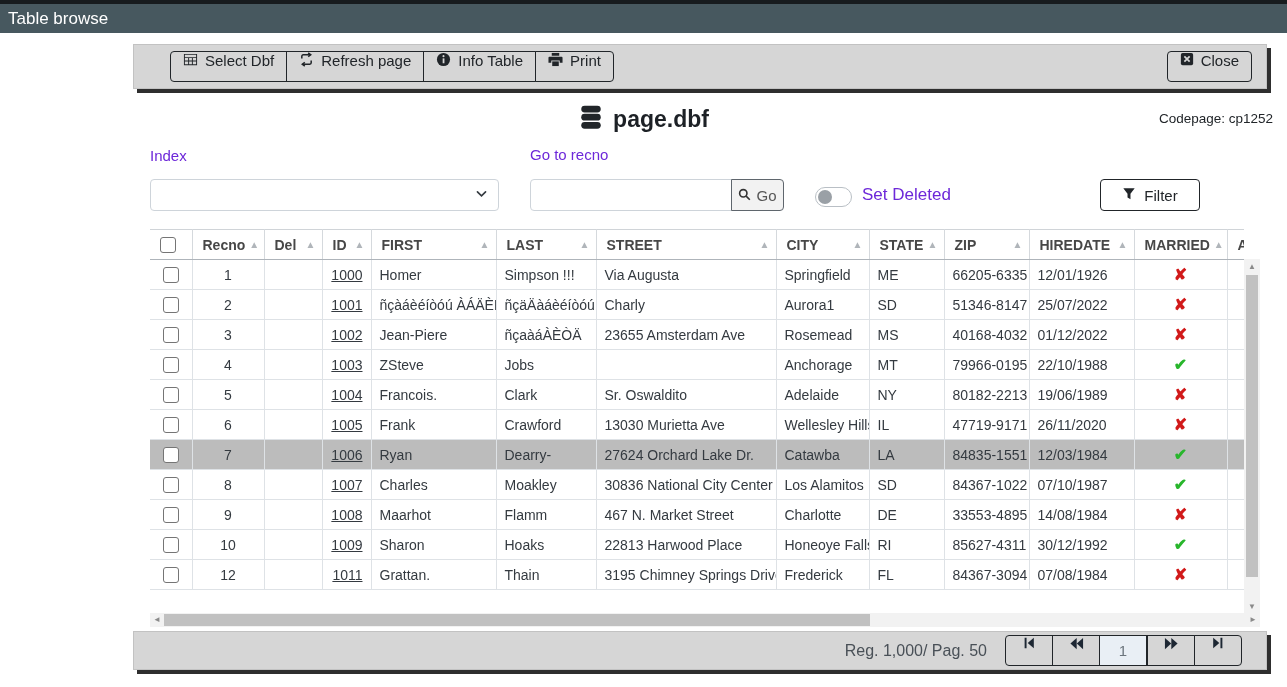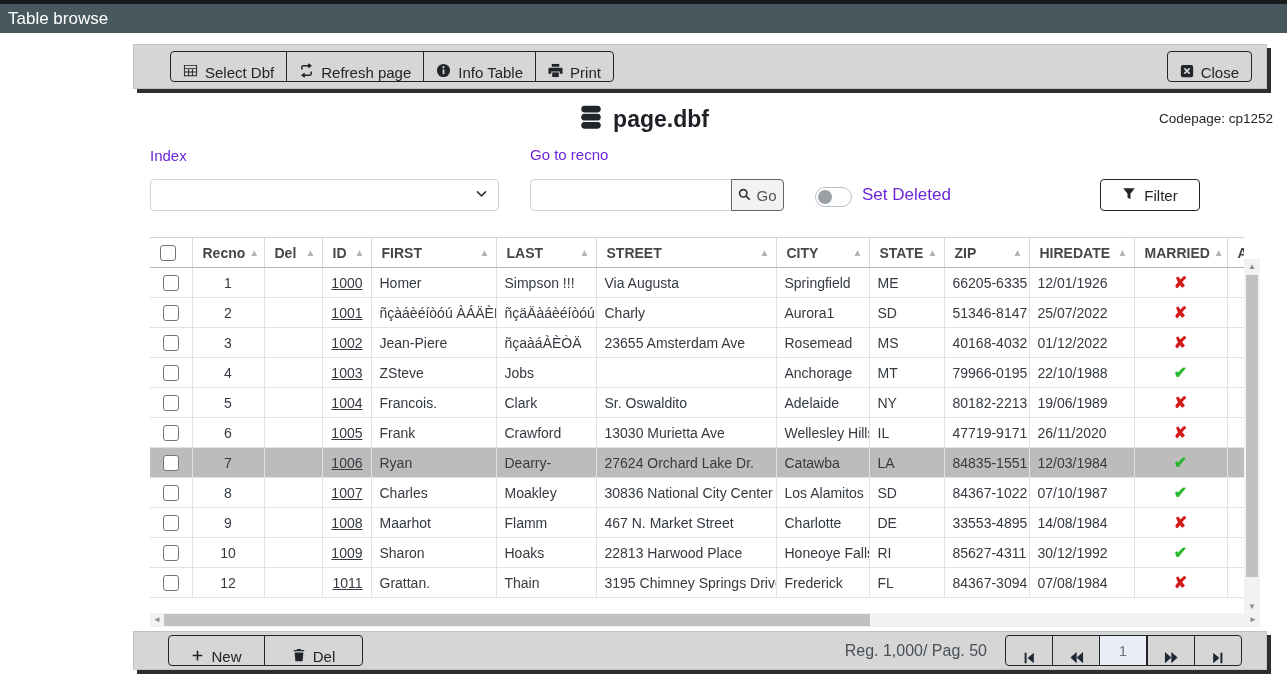--- a/index.html
+++ b/index.html
@@ -10,21 +10,21 @@
   .top-strip { position:absolute; left:0; top:0; width:1287px; height:4px; background:#171b1e; }
   .titlebar { position:absolute; left:0; top:4px; width:1287px; height:29px; background:#47585f;
     color:#fff; font-size:17px; display:flex; align-items:center; padding-left:8px; }
 
   
   .panel { position:absolute; background:#d6d6d6; border:1px solid #c2c2c2;
     box-shadow:4px 4px 0 0 #2e2e2e; display:flex; align-items:center; }
   .toolbar-panel { left:133px; top:44px; width:1134px; height:45px; padding:0 14px 0 36px; }
   .footer-panel  { left:133px; top:631px; width:1134px; height:39px; padding:0 24px 0 34px; }
 
-  .btn { display:inline-flex; align-items:flex-end; justify-content:center; gap:7px;
+  .btn { display:inline-flex; align-items:flex-start; justify-content:center; gap:7px;
     height:31px; padding:0 12px; background:#d6d6d6; border:1px solid #212529;
     font-size:15px; color:#212529; cursor:pointer; white-space:nowrap; }
   .btn svg { flex:0 0 auto; }
   .btn-group { display:flex; }
   .btn-group .btn + .btn { margin-left:-1px; }
   .btn-group .btn:first-child { border-radius:4px 0 0 4px; }
   .btn-group .btn:last-child  { border-radius:0 4px 4px 0; }
   .btn-single { border-radius:4px; }
   .spacer { flex:1; }
 
@@ -51,21 +51,21 @@
     background:#fff; border:1px solid #b9bfc5; cursor:pointer; }
   .switch .knob { position:absolute; left:2px; top:2px; width:14px; height:14px; border-radius:50%;
     background:#9aa0a6; }
   .lbl-setdel { left:862px; top:185px; font-size:17px; }
   .filter-btn { position:absolute; left:1100px; top:179px; width:100px; height:32px;
     background:#fff; border:1px solid #212529; border-radius:4px; font-size:15px; color:#212529;
     display:inline-flex; align-items:center; justify-content:center; gap:8px; cursor:pointer; }
 
   
   .tbl-wrap { position:absolute; left:150px; top:229px; width:1110px; height:384px; overflow:hidden; }
-  .tbl-clip { position:absolute; left:0; top:8px; width:1094px; height:407px; overflow:hidden; }
+  .tbl-clip { position:absolute; left:0; top:0; width:1094px; height:407px; overflow:hidden; }
   table.grid { border-collapse:collapse; table-layout:fixed; width:1118px; background:#fff; }
   table.grid th { height:30px; border-top:1px solid #d0d4d8; border-bottom:1px solid #aeb4ba;
     border-right:1px solid #d5d9dd; font-size:14px; font-weight:bold; color:#474747;
     text-align:left; padding:0 6px 0 10px; white-space:nowrap; overflow:hidden; background:#fff; }
   table.grid td { height:30px; border-bottom:1px solid #dee2e6; border-right:1px solid #dee2e6;
     font-size:14px; color:#343a40; padding:0 8px; white-space:nowrap; overflow:hidden; }
   th.th-check, td.col-check { text-align:center; padding:0; }
   td.col-recno { text-align:center; }
   td.col-id { text-align:right; padding-right:14px;text-decoration:underline; }
   td.col-married { text-align:center; }
@@ -459,35 +459,20 @@
     <span class="arrow down">▼</span>
   </div>
 </div>
 <div class="hscroll">
   <span class="arrow left">◄</span>
   <span class="thumb"></span>
   <span class="arrow right">►</span>
 </div>
 
 <div class="panel footer-panel">
-  <div class="btn-group">
-    <button class="btn btn-new">
-      <span><svg width="13" height="13" viewBox="0 0 16 16" fill="#212529">
-            <path d="M7 2h2v5h5v2H9v5H7V9H2V7h5z"></path>
-          </svg></span>
-      <span>New</span>
-    </button>
-    <button class="btn btn-del">
-      <span><svg width="14" height="14" viewBox="0 0 16 16" fill="#212529">
-            <path d="M6 1h4l.6 1.2H14V3.8H2V2.2h3.4z"></path>
-            <path d="M3 5h10l-.9 10H3.9z"></path>
-          </svg></span>
-      <span>Del</span>
-    </button>
-  </div>
   <span class="spacer"></span>
   <span class="summary">Reg. 1,000/ Pag. 50</span>
   <div class="btn-group">
     <button class="btn pg-btn icon-dark">
         <svg width="14" height="14" viewBox="0 0 16 16" fill="currentColor">
           <path d="M3 2h2.2v12H3z"></path>
           <path d="M13.5 2v12L6.5 8z"></path>
         </svg>
       </button>
     <button class="btn pg-btn icon-dark">

